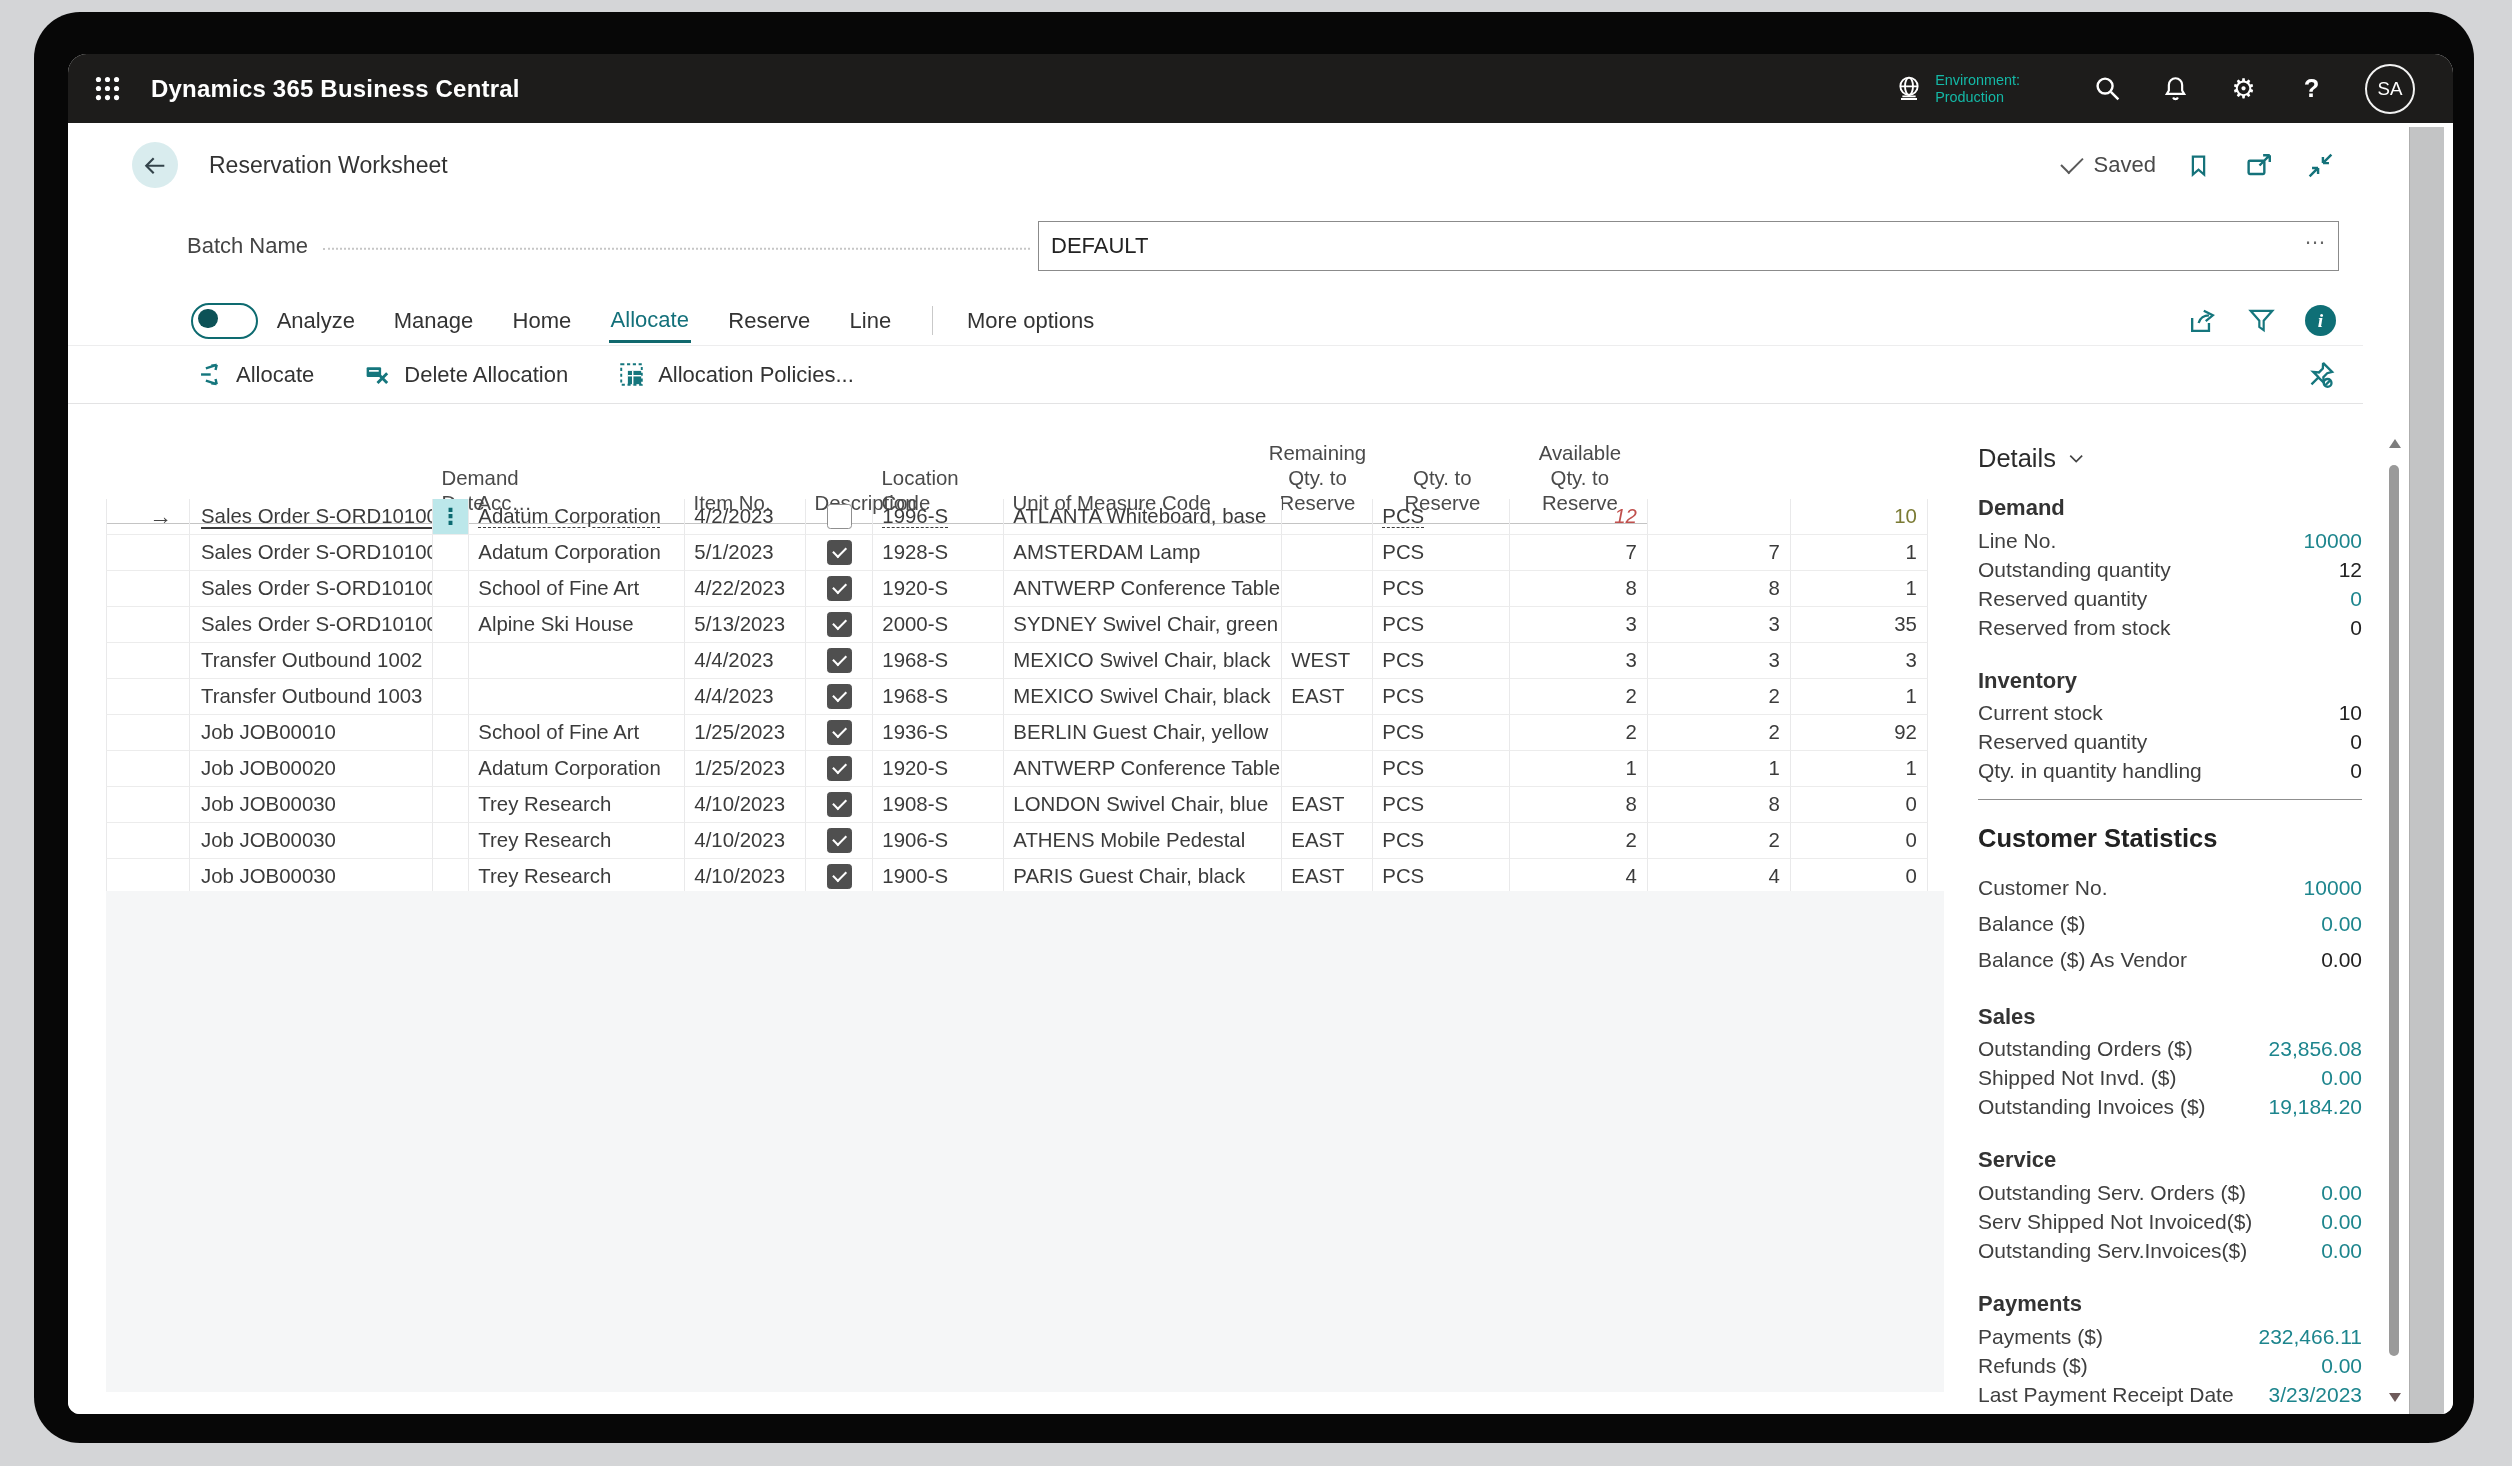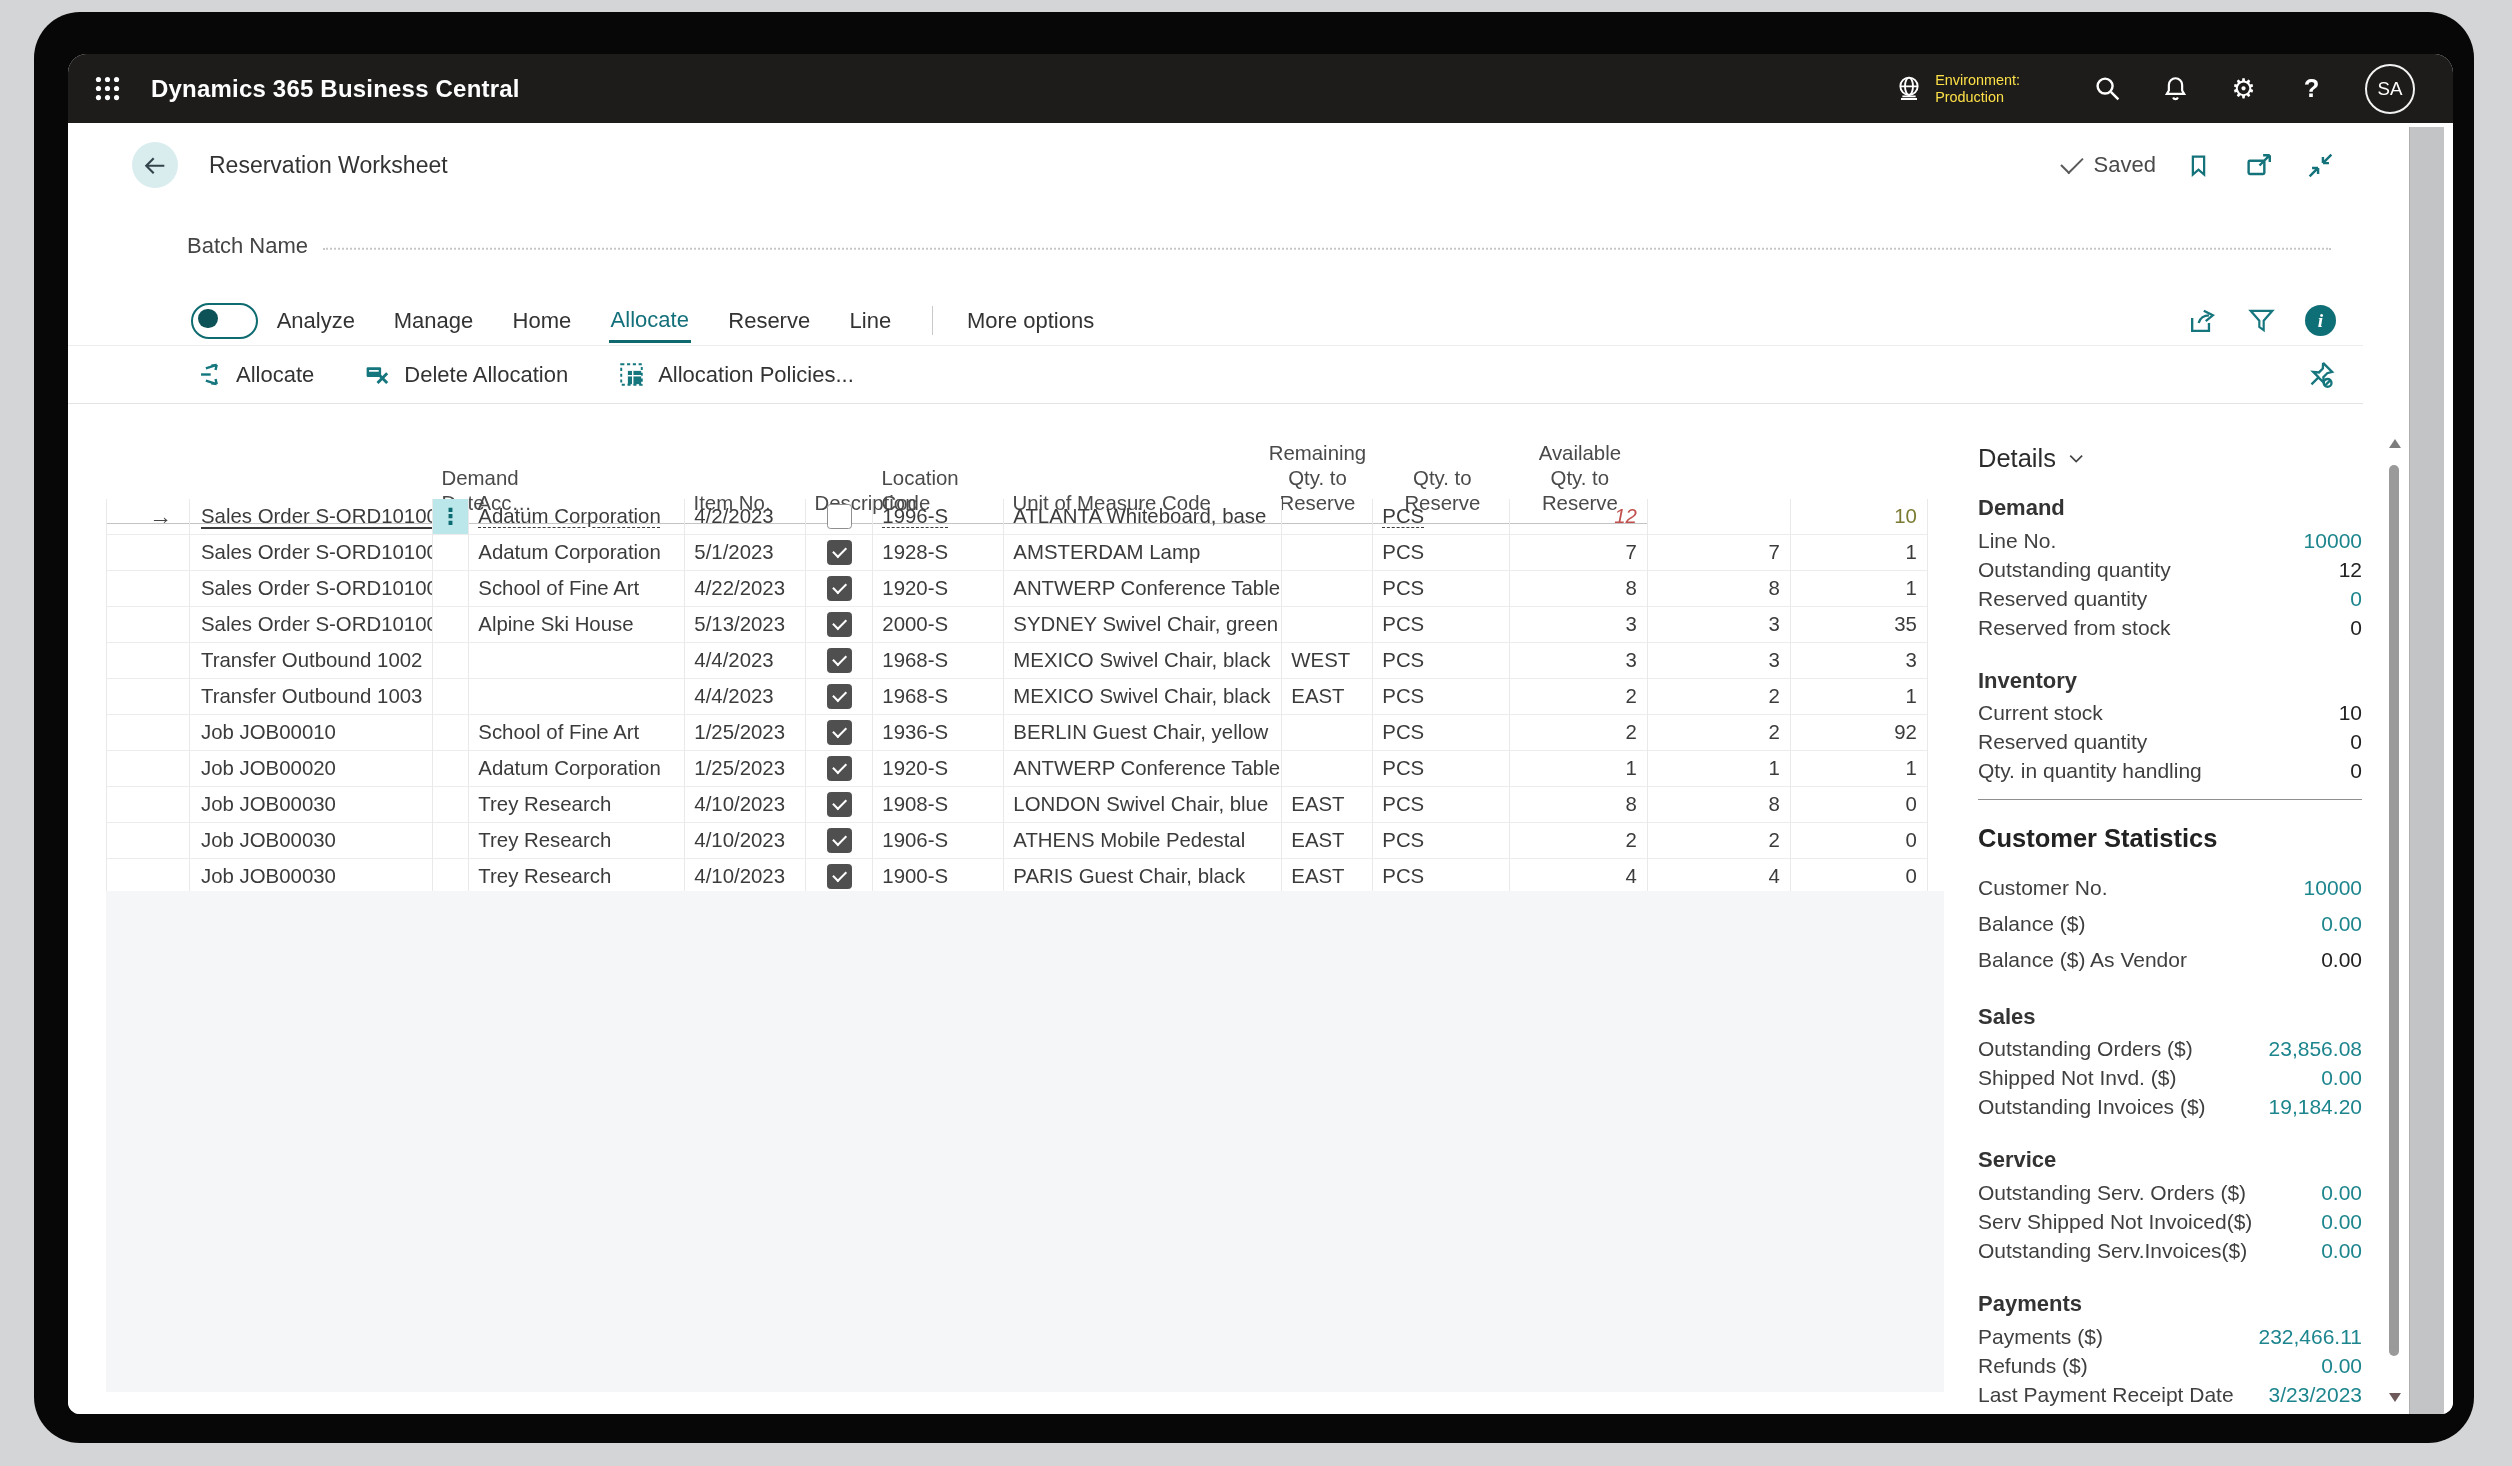--- a/index.html
+++ b/index.html
@@ -11,21 +11,21 @@
   }
   .device{position:absolute;left:34px;top:12px;width:2440px;height:1431px;background:#070707;border-radius:46px;}
   .screen{position:absolute;left:34px;top:42px;width:2385px;height:1360px;background:#ffffff;border-radius:18.7px 18.7px 12px 12px;overflow:hidden;}
 
   
   .appbar{height:69px;background:#1d1c1b;display:flex;align-items:center;padding:0 38px 0 17px;color:#fff;}
   .waffle{width:44px;height:44px;display:flex;align-items:center;justify-content:center;cursor:pointer;}
   .app-title{font-size:24px;font-weight:600;margin-left:22px;letter-spacing:0.2px;white-space:nowrap;}
   .appbar .spacer{flex:1;}
   .env{display:flex;align-items:center;gap:10.2px;margin-right:39px;}
-  .env-text{font-size:14.4px;line-height:17px;color:#fde047;}
+  .env-text{font-size:14.4px;line-height:17px;color:#14b8a6;}
   .appbar-icon{width:39px;height:39px;display:flex;align-items:center;justify-content:center;margin-left:29px;cursor:pointer;}
   .glyph-icon{font-size:27px;color:#fff;}
   .help-glyph{font-size:25.5px;font-weight:600;color:#fff;}
   .avatar{width:46px;height:46px;border:2.1px solid #f2f2f2;border-radius:50%;display:flex;align-items:center;justify-content:center;font-size:18.7px;color:#fff;margin-left:34px;background:transparent;cursor:pointer;}
 
   
   .content{position:absolute;top:69px;left:0;right:0;bottom:0;background:#fff;}
 
   .page-header{position:absolute;left:64px;top:15.3px;right:114px;height:54px;display:flex;align-items:center;}
   .back-btn{width:46px;height:46px;border-radius:50%;background:#d9ecee;display:flex;align-items:center;justify-content:center;cursor:pointer;flex:none;}
@@ -198,20 +198,24 @@
             <svg width="29" height="29" viewBox="0 0 24 24" fill="none" stroke="#14727a" stroke-width="2">
               <path d="M21 3l-7 7M14 10h5M14 10V5"></path>
               <path d="M3 21l7-7M10 14H5M10 14v5"></path>
             </svg>
           </div>
         </div>
 
         <div class="batch-row">
           <span class="batch-label">Batch Name</span>
           <span class="batch-leader"></span>
+          <div class="batch-input">
+            <span>DEFAULT</span>
+            <span class="assist-edit">…</span>
+          </div>
         </div>
 
         <div class="hr1"></div>
         <div class="hr2"></div>
 
         <div class="tabs-row">
           <div class="toggle">
               <span class="toggle-knob"></span>
             </div>
           <span class="toggle-label">Analyze</span>

